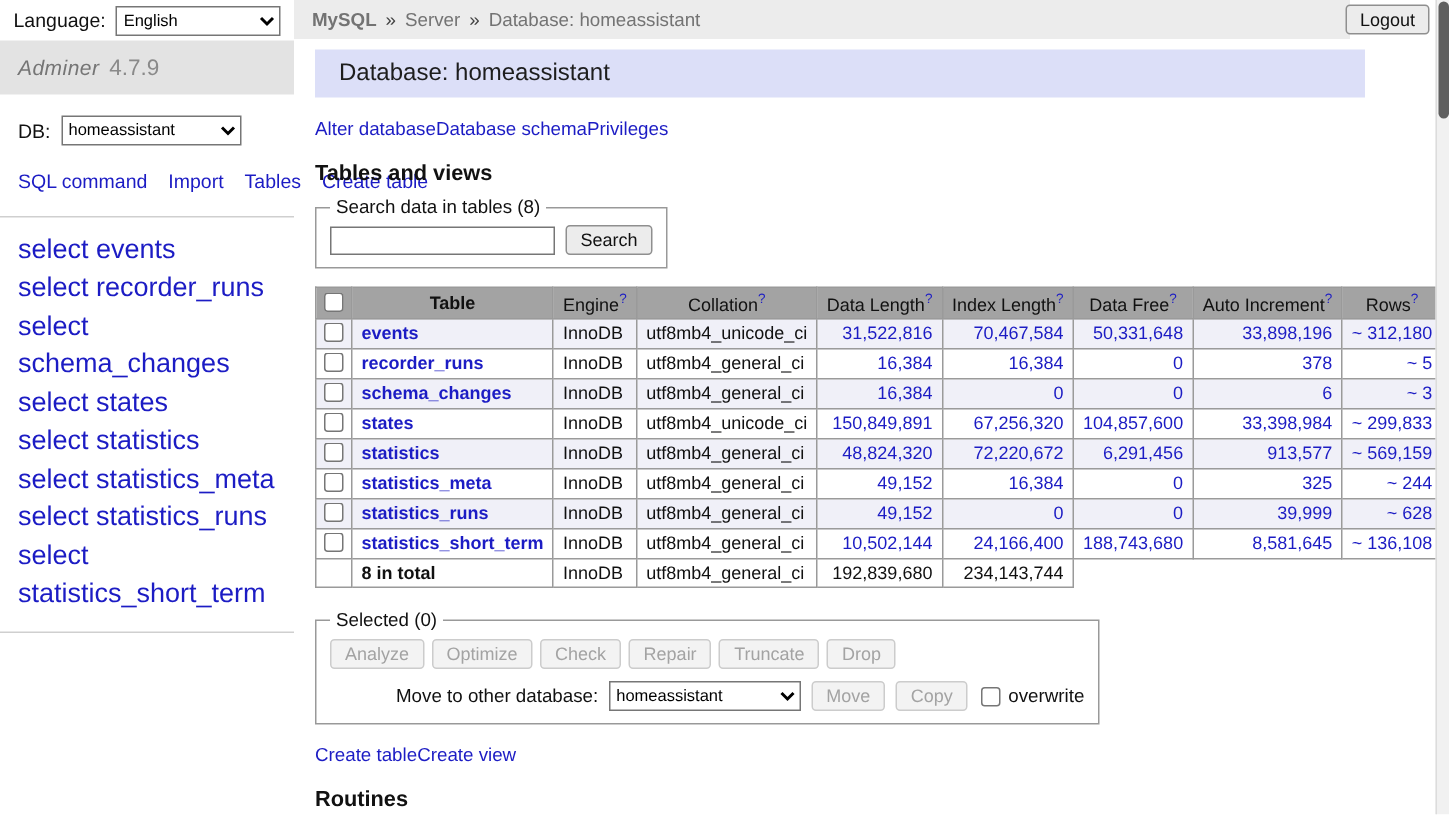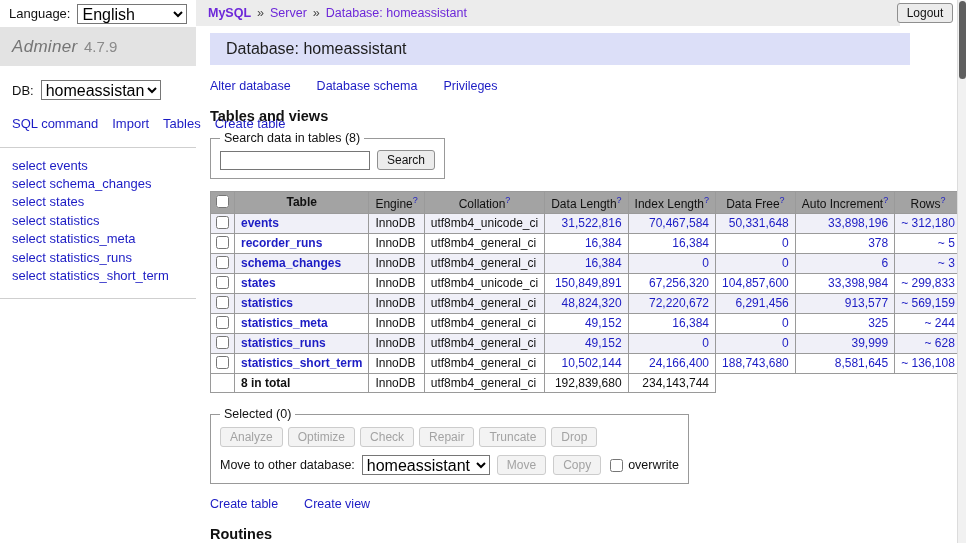--- a/index.html
+++ b/index.html
@@ -10,62 +10,62 @@
     color: #111; background: #fff;
   }
   a { color: #1c1cc4; text-decoration: none; cursor: pointer; }
   button {
     font-family: "Liberation Sans", sans-serif; font-size: 12px;
     background: #ececec; border: 1px solid #8f8f8f; border-radius: 3px;
     padding: 2px 9px; color: #111; cursor: pointer;
   }
   button:disabled { color: #a3a3a3; border-color: #cccccc; background: #f3f3f3; }
   select {
-    font-family: "Liberation Sans", sans-serif; font-size: 16px;
+    font-family: "Liberation Sans", sans-serif; font-size: 11px;
     height: 20px; border: 1px solid #767676; background: #fff;
   }
   input[type=text] {
     font-family: "Liberation Sans", sans-serif; font-size: 12px;
     height: 19px; border: 1px solid #767676; padding: 1px 3px;
   }
 
   .layout { display: flex; width: 966px; height: 543px; }
 
   
   .left { width: 196px; flex: none; display: flex; flex-direction: column; background: #fff; }
   .lang-bar { height: 27px; flex: none; display: flex; align-items: center; gap: 7px; padding: 0 9px; }
   .lang-bar select { width: 112px; }
   .brand { background: #e3e3e3; padding: 10px 12px 9px; }
-  .brand .name { font-style: italic; font-size: 17px; color: #757575; letter-spacing: .3px; }
+  .brand .name { font-style: italic; font-size: 14px; color: #757575; letter-spacing: .3px; }
   .brand .ver { font-size: 15px; color: #8a8a8a; margin-left: 3px; }
   .db-row { padding: 14px 12px 2px; display: flex; align-items: center; gap: 7px; }
   .db-row select { width: 120px; }
   .side-p { padding: 12px 12px 13px; border-bottom: 1px solid #cfcfcf; line-height: 1.5; }
   .side-p a { margin-right: 14px; white-space: nowrap; }
   .tables-list { padding: 9px 12px 12px; border-bottom: 1px solid #cfcfcf; }
-  .tables-list a { display: block; line-height: 1.42; font-size: 13px; }
+  .tables-list a { display: block; line-height: 1.42; font-size: 18px; }
 
   
   .right { flex: 1; min-width: 0; display: flex; flex-direction: column; }
   .topbar { display: flex; align-items: flex-start; flex: none; }
   .crumbbar {
     flex: 1; background: #ececec; height: 26px; display: flex; align-items: center;
     padding: 0 12px; gap: 6px; font-size: 12.5px; color: #111;
   }
   .crumbbar .sep { color: #444; }
-  .crumb { color: #6d28d9; }
+  .crumb { color: #737373; }
   .crumb-first { font-weight: bold; }
   .logoutbar { width: 66px; flex: none; display: flex; justify-content: center; padding: 3px 16px 0 0; }
 
   .main { flex: 1; overflow: hidden; padding: 7px 0 0 14px; }
   h2.page-title {
     font-size: 16px; font-weight: normal; color: #1d1d1d;
     background: #dcdff8; padding: 7px 16px; margin: 0 56px 0 0;
   }
-  .links-row { display: flex; gap: 26px; font-size: 12.5px; }
+  .links-row { display: flex; font-size: 12.5px; }
   .db-links { margin-top: 14px; }
   h3 { font-size: 14.5px; margin: 15px 0 7px; color: #111; font-weight: bold; }
   fieldset { border: 1px solid #999; padding: 3px 9px 8px; margin: 0; width: fit-content; }
   legend { font-size: 12.5px; padding: 0 4px; color: #111; }
   .search-row { display: flex; align-items: center; gap: 7px; margin-top: 2px; }
   .search-row input { width: 150px; }
 
   table { border-collapse: collapse; margin-top: 12px; font-size: 12px; }
   th, td { border: 1px solid #9a9a9a; padding: 1.5px 6px; white-space: nowrap; line-height: 1.25; }
   thead th, thead td { background: #a3a3a3; text-align: center; }
@@ -76,21 +76,21 @@
   tbody tr:nth-child(odd) { background: #f0f0f8; }
   tbody tr.total-row { background: #fff; }
   td.tot { font-weight: bold; }
   td.comment { min-width: 56px; }
   .tname { font-weight: bold; }
   sup a { font-size: 9px; }
   input[type=checkbox] { margin: 2px; }
 
   .sel-fs { margin-top: 14px; }
   .sel-buttons { display: flex; gap: 5px; margin-top: 3px; }
-  .move-row { display: flex; align-items: center; gap: 7px; margin-top: 8px; font-size: 12.5px; }
+  .move-row { display: flex; align-items: center; gap: 7px; margin-top: 8px; font-size: 12.5px; margin-left: 44px; }
   .move-row select { width: 128px; }
   .ovr { display: flex; align-items: center; gap: 3px; font-size: 12.5px; }
 
   .create-links { margin-top: 13px; }
 
   
   .scrollbar {
     position: absolute; top: 0; right: 0; width: 9px; height: 543px;
     background: #f1f1f1; border-left: 1px solid #dcdcdc;
   }
@@ -110,20 +110,21 @@
       <span class="name">Adminer</span>
       <span class="ver">4.7.9</span>
     </div>
     <div class="db-row">
       <span>DB:</span>
       <select><option>homeassistant</option></select>
     </div>
     <div class="side-p"><a>SQL command</a><a>Import</a><a>Tables</a><a>Create table</a></div>
     <div class="tables-list">
         <a>select events</a>
+        <a>select recorder_runs</a>
         <a>select schema_changes</a>
         <a>select states</a>
         <a>select statistics</a>
         <a>select statistics_meta</a>
         <a>select statistics_runs</a>
         <a>select statistics_short_term</a>
       </div>
   </div>
 
   <div class="right">

